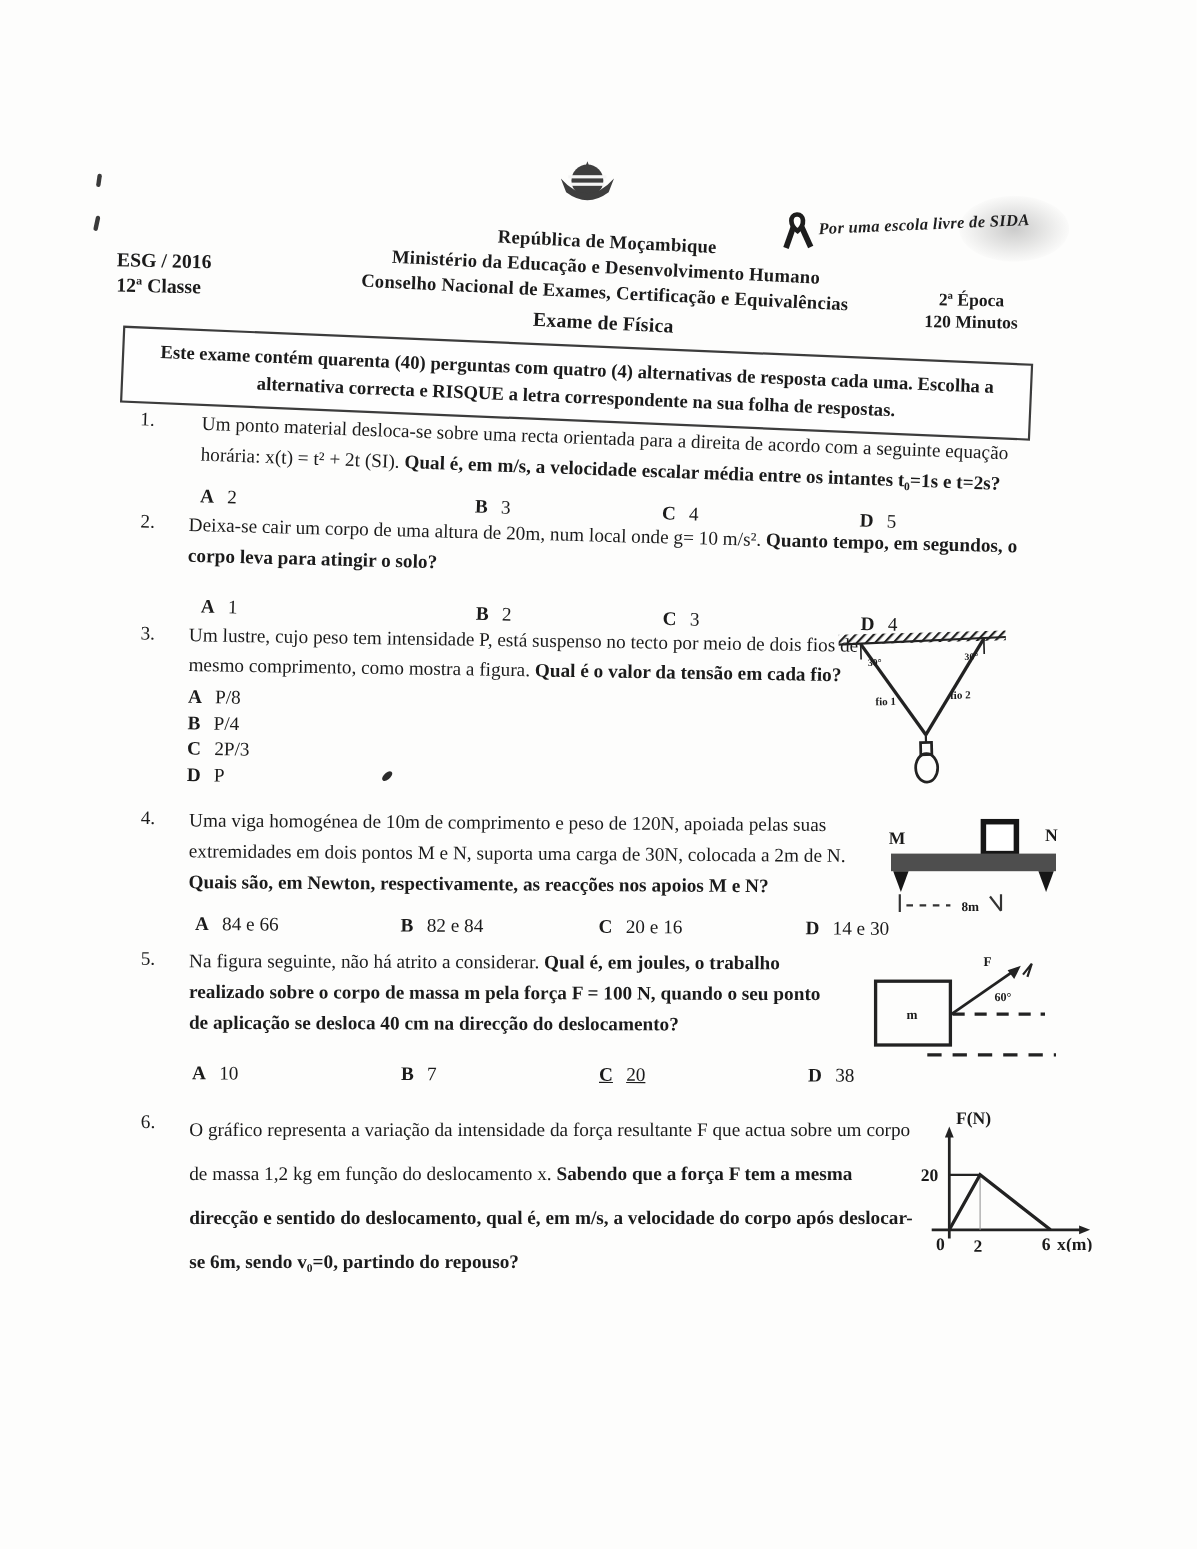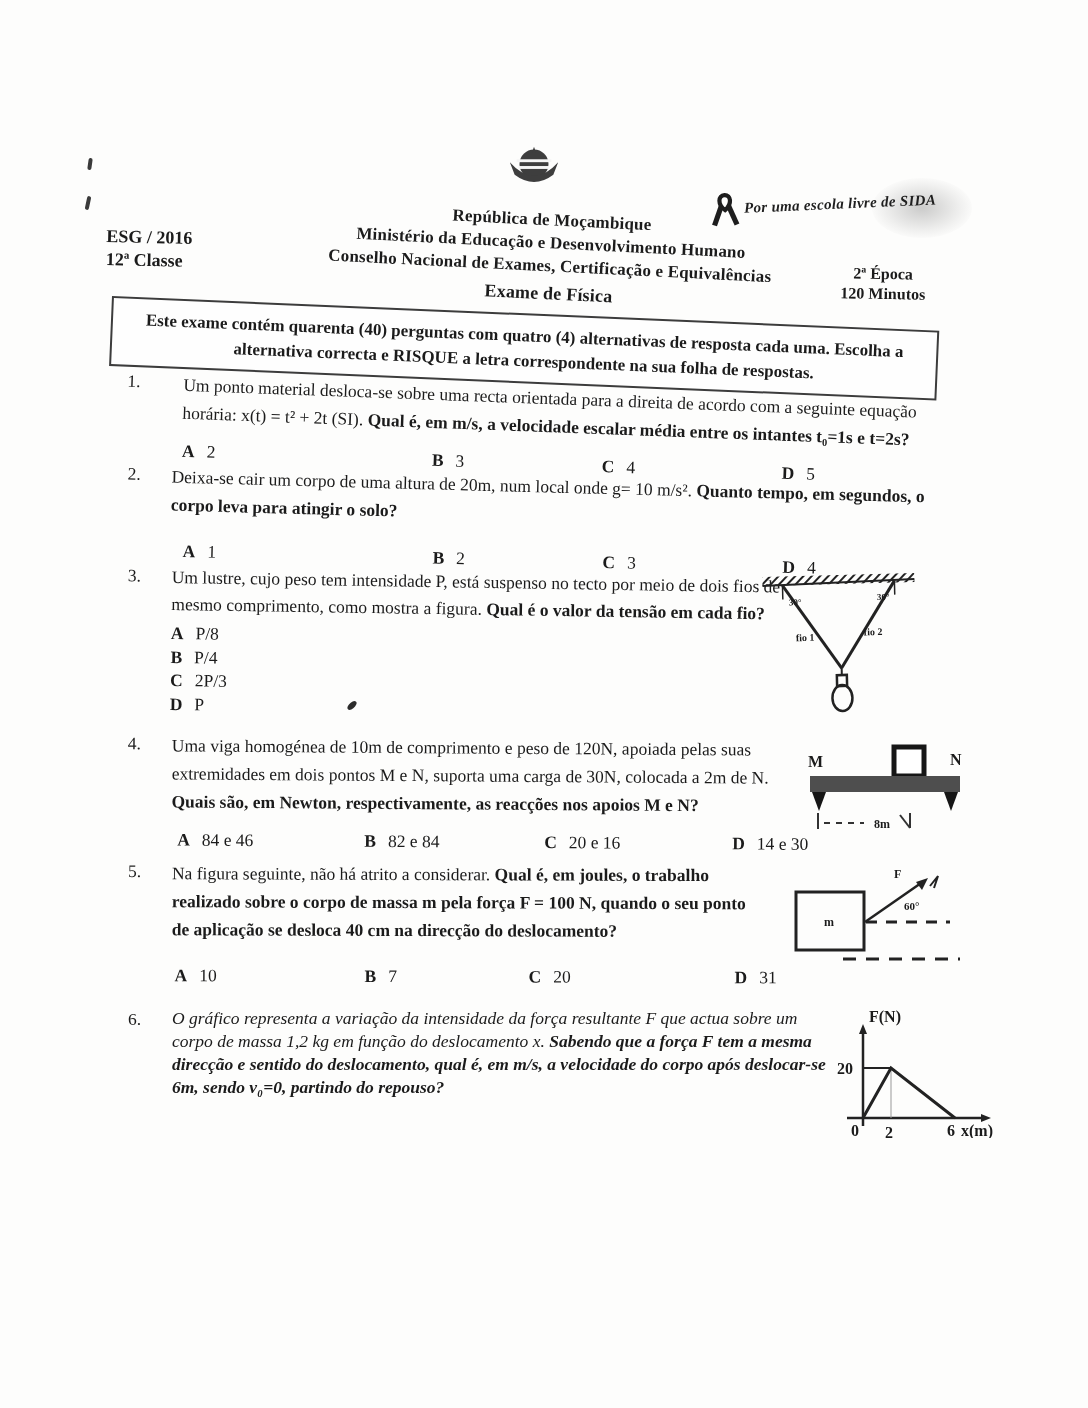--- a/index.html
+++ b/index.html
@@ -157,21 +157,21 @@
     <text x="104" y="68" font-size="10">fio 2</text>
     <line x1="81" y1="100" x2="81" y2="107" stroke="#222" stroke-width="2"></line>
     <rect x="76" y="107" width="10" height="11" fill="none" stroke="#222" stroke-width="2.5"></rect>
     <ellipse cx="81" cy="130" rx="10" ry="13" fill="none" stroke="#222" stroke-width="2.5"></ellipse>
   </svg>
 
   <section class="q" style="top:731px; transform:rotate(0.4deg); transform-origin:left top;">
     <span class="qnum">4.</span>
     <p class="qtext" style="width:640px;"><span>Uma viga homogénea de 10m de comprimento e peso de 120N, apoiada pelas suas extremidades em dois pontos M e N, suporta uma carga de 30N, colocada a 2m de N. </span><b>Quais são, em Newton, respectivamente, as reacções nos apoios M e N?</b></p>
     <div class="optrow" style="margin-top:14px;">
-      <span class="opt" style="left:68px;"><b>A</b><span>84 e 46</span></span>
+      <span class="opt" style="left:68px;"><b>A</b><span>84 e 66</span></span>
       <span class="opt" style="left:255px;"><b>B</b><span>82 e 84</span></span>
       <span class="opt" style="left:435px;"><b>C</b><span>20 e 16</span></span>
       <span class="opt" style="left:623px;"><b>D</b><span>14 e 30</span></span>
     </div>
   </section>
 
   <svg class="fig" style="left:802px; top:733px;" width="168" height="100" viewBox="0 0 168 100">
     <text x="6" y="34" font-size="16">M</text>
     <text x="148" y="32" font-size="16">N</text>
     <rect x="92" y="14" width="30" height="29" fill="#ffffff" stroke="#161616" stroke-width="5"></rect>
@@ -184,40 +184,40 @@
     <polyline points="98,82 108,95 108,95" fill="none" stroke="#333" stroke-width="2"></polyline>
     <line x1="108" y1="80" x2="108" y2="95" stroke="#333" stroke-width="2"></line>
   </svg>
 
   <section class="q" style="top:859px; transform:rotate(0.2deg); transform-origin:left top;">
     <span class="qnum">5.</span>
     <p class="qtext" style="width:585px;"><span>Na figura seguinte, não há atrito a considerar. </span><b>Qual é, em joules, o trabalho realizado sobre o corpo de massa m pela força F = 100 N, quando o seu ponto de aplicação se desloca 40 cm na direcção do deslocamento?</b></p>
     <div class="optrow" style="margin-top:22px;">
       <span class="opt" style="left:65px;font-family:Liberation Serif, serif;"><b>A</b><span>10</span></span>
       <span class="opt" style="left:255px;"><b>B</b><span>7</span></span>
-      <span class="opt" style="left:419px;"><b>C</b><span>20</span></span>
-      <span class="opt" style="left:625px;"><b>D</b><span>31</span></span>
+      <span class="opt" style="left:435px;text-decoration:underline;"><b>C</b><span>20</span></span>
+      <span class="opt" style="left:625px;"><b>D</b><span>38</span></span>
     </div>
   </section>
 
   <svg class="fig" style="left:788px; top:862px;" width="200" height="108" viewBox="0 0 200 108">
     <rect x="8" y="30" width="68" height="58" fill="none" stroke="#222" stroke-width="3"></rect>
     <text x="36" y="64" font-size="12">m</text>
     <line x1="78" y1="60" x2="162" y2="60" stroke="#222" stroke-width="3" stroke-dasharray="11 9"></line>
     <line x1="55" y1="97" x2="172" y2="97" stroke="#222" stroke-width="3" stroke-dasharray="13 10"></line>
     <line x1="77" y1="60" x2="136" y2="19" stroke="#222" stroke-width="2.5"></line>
     <polygon points="140,16 128,20 134,28" fill="#222"></polygon>
     <polyline points="142,24 150,14 146,26" fill="none" stroke="#222" stroke-width="2"></polyline>
     <text x="106" y="16" font-size="12">F</text>
     <text x="116" y="48" font-size="11">60°</text>
   </svg>
 
   <section class="q" style="top:1007px; transform:rotate(0deg);">
     <span class="qnum">6.</span>
-    <p class="qtext" style="width:665px; line-height:23px;font-style:italic;"><span>O gráfico representa a variação da intensidade da força resultante F que actua sobre um corpo de massa 1,2 kg em função do deslocamento x. </span><b>Sabendo que a força F tem a mesma direcção e sentido do deslocamento, qual é, em m/s, a velocidade do corpo após deslocar-se 6m, sendo v₀=0, partindo do repouso?</b></p>
+    <p class="qtext" style="width:665px; line-height:40px;"><span>O gráfico representa a variação da intensidade da força resultante F que actua sobre um corpo de massa 1,2 kg em função do deslocamento x. </span><b>Sabendo que a força F tem a mesma direcção e sentido do deslocamento, qual é, em m/s, a velocidade do corpo após deslocar-se 6m, sendo v₀=0, partindo do repouso?</b></p>
   </section>
 
   <svg class="fig" style="left:833px; top:1006px;" width="175" height="132" viewBox="0 0 175 132">
     <line x1="30" y1="120" x2="30" y2="24" stroke="#222" stroke-width="2.5"></line>
     <polygon points="30,18 26,28 34,28" fill="#222"></polygon>
     <line x1="14" y1="112" x2="152" y2="112" stroke="#222" stroke-width="2.5"></line>
     <polygon points="158,112 148,108 148,116" fill="#222"></polygon>
     <line x1="58" y1="62" x2="58" y2="112" stroke="#999" stroke-width="1"></line>
     <line x1="30" y1="62" x2="58" y2="62" stroke="#222" stroke-width="2"></line>
     <polyline points="30,112 58,62 122,112" fill="none" stroke="#222" stroke-width="3"></polyline>

